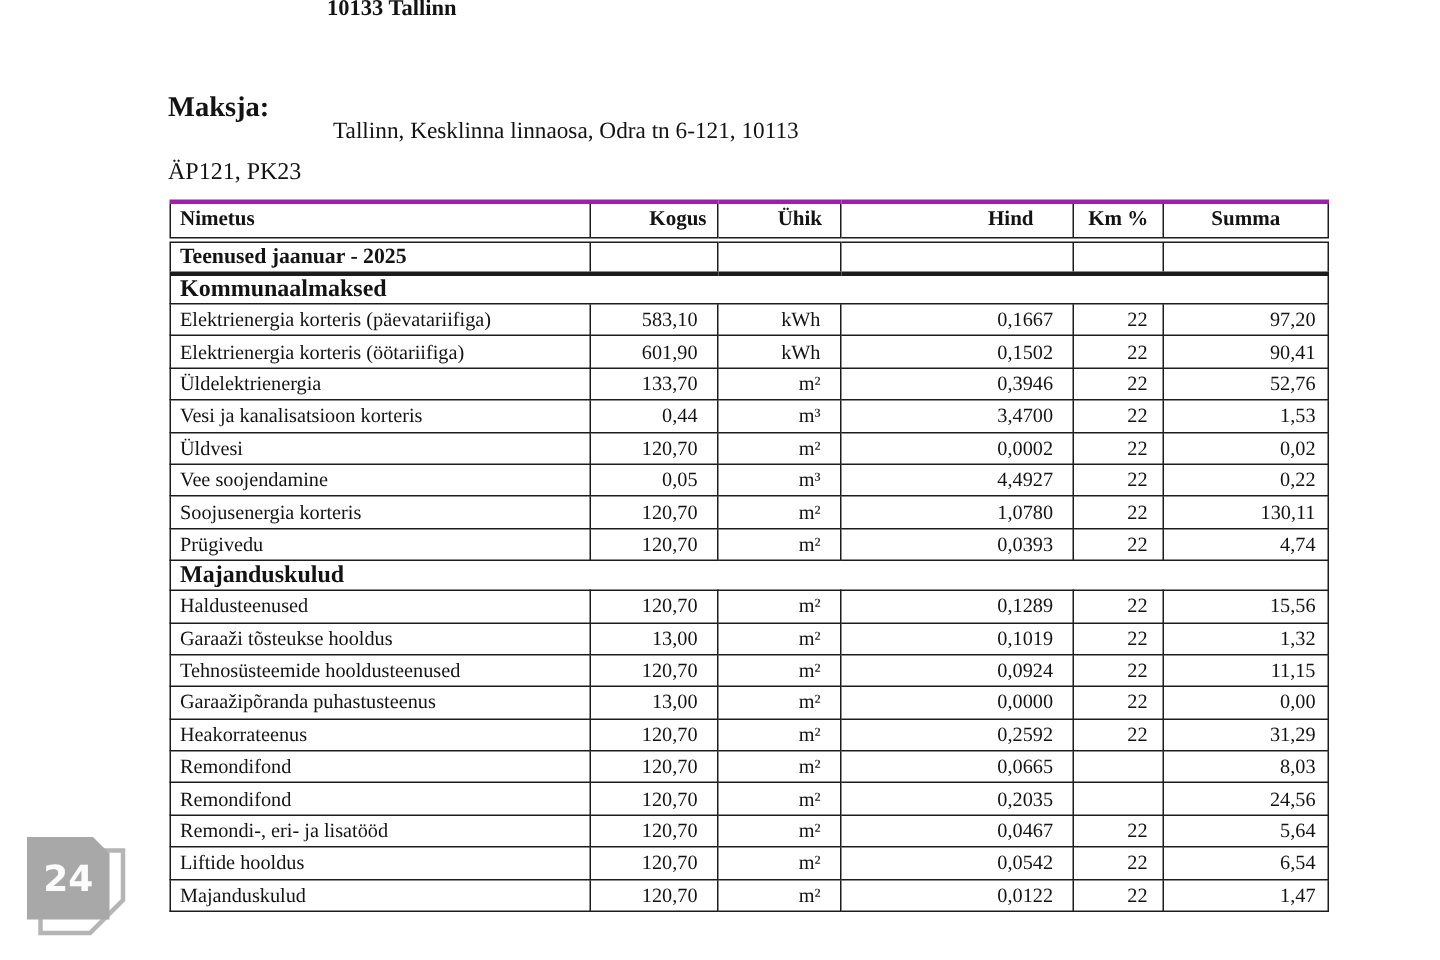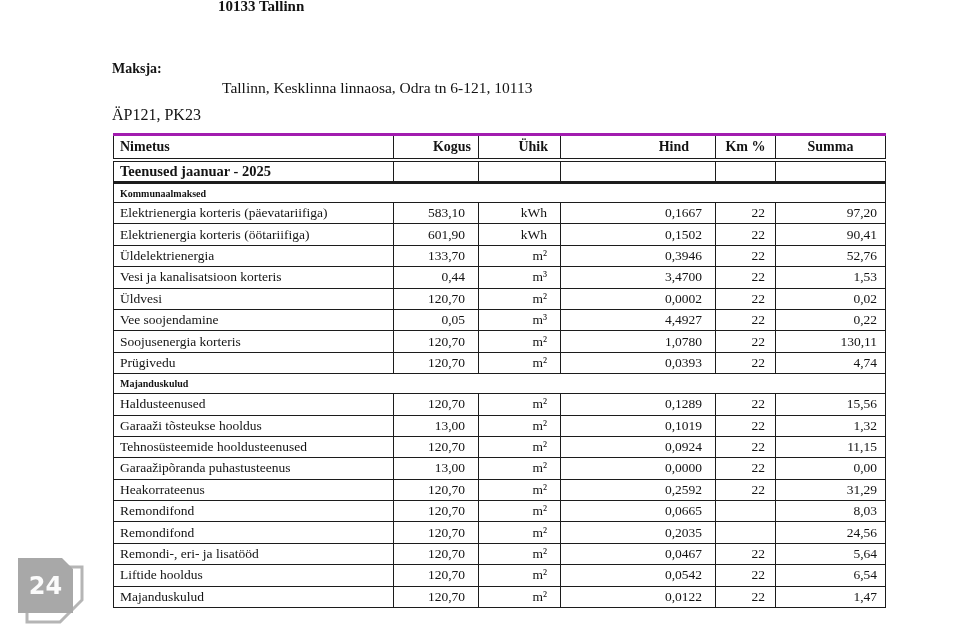--- a/index.html
+++ b/index.html
@@ -8,21 +8,21 @@
     background: #ffffff;
     overflow: hidden;
     font-family: "Liberation Serif", serif;
     color: #131313;
     position: relative;
   }
   .abs { position: absolute; }
 
   
   .sender-city   { left: 218px; top: -2px;  font-size: 15px; font-weight: bold; }
-  .payer-label   { left: 112px; top: 61px;  font-size: 14px; font-weight: bold; }
+  .payer-label   { left: 112px; top: 61px;  font-size: 19px; font-weight: bold; }
   .payer-address { left: 222px; top: 79px;  font-size: 15.5px; }
   .apartment-ref { left: 112px; top: 106px; font-size: 16px; }
 
   
   table.invoice {
     position: absolute; left: 113px; top: 133px;
     width: 772px;
     border-collapse: collapse;
     table-layout: fixed;
   }
@@ -40,21 +40,21 @@
     border-bottom: 4px double #1c1c1c;
   }
   .invoice tr.period-row td {
     height: 23px;
     font-size: 14.5px;
     font-weight: bold;
     border-bottom: 3px solid #1c1c1c;
   }
   .invoice tr.section-row td {
     height: 20px;
-    font-size: 10px;
+    font-size: 16px;
     font-weight: bold;
     text-align: left;
     padding-left: 6px;
     margin-left: 44px;
   }
   .invoice tbody td { height: 21.4px; font-size: 13.5px; }
 
   
   .c0 { text-align: left;  padding-left: 6px; }
   .c1 { text-align: right; padding-right: 13px; }

